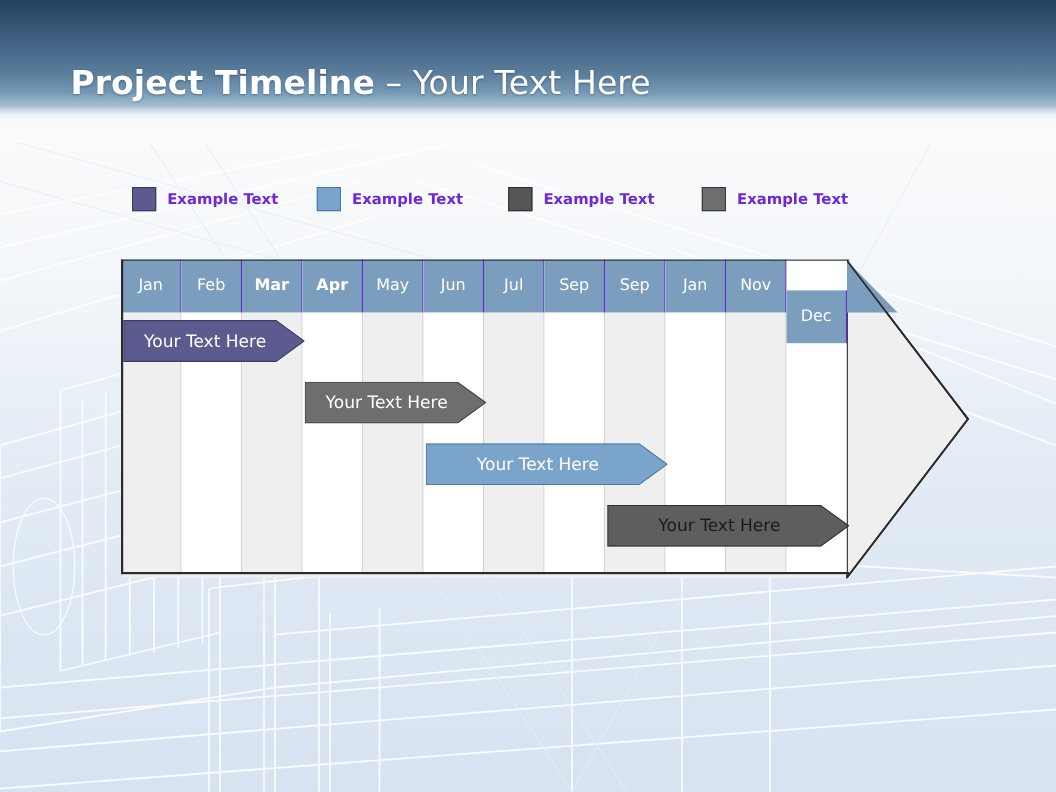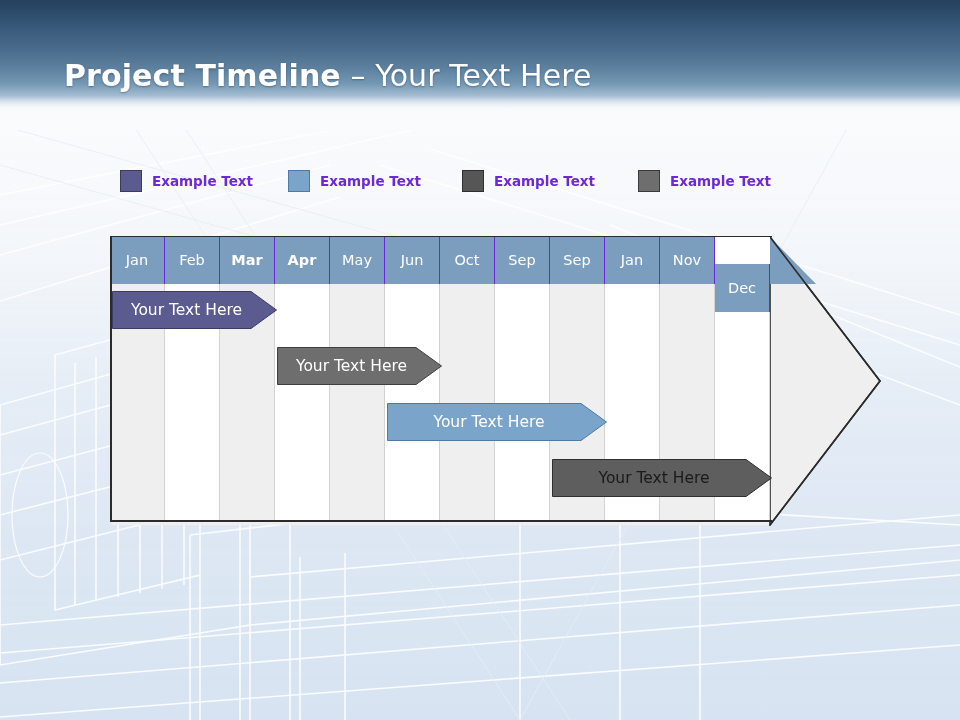--- a/index.html
+++ b/index.html
@@ -165,21 +165,21 @@
         <div class="col-sep" style="left: 219px;"></div>
         <div class="hdr-cell" style="left: 165px; font-weight: bold;">Apr</div>
         <div class="col alt" style="left: 220px;"></div>
         <div class="col-sep" style="left: 274px;"></div>
         <div class="hdr-cell" style="left: 220px;">May</div>
         <div class="col white" style="left: 275px;"></div>
         <div class="col-sep" style="left: 329px;"></div>
         <div class="hdr-cell" style="left: 275px;">Jun</div>
         <div class="col alt" style="left: 330px;"></div>
         <div class="col-sep" style="left: 384px;"></div>
-        <div class="hdr-cell" style="left: 330px;">Oct</div>
+        <div class="hdr-cell" style="left: 330px;">Jul</div>
         <div class="col white" style="left: 385px;"></div>
         <div class="col-sep" style="left: 439px;"></div>
         <div class="hdr-cell" style="left: 385px;">Sep</div>
         <div class="col alt" style="left: 440px;"></div>
         <div class="col-sep" style="left: 494px;"></div>
         <div class="hdr-cell" style="left: 440px;">Sep</div>
         <div class="col white" style="left: 495px;"></div>
         <div class="col-sep" style="left: 549px;"></div>
         <div class="hdr-cell" style="left: 495px;">Jan</div>
         <div class="col alt" style="left: 550px;"></div>

